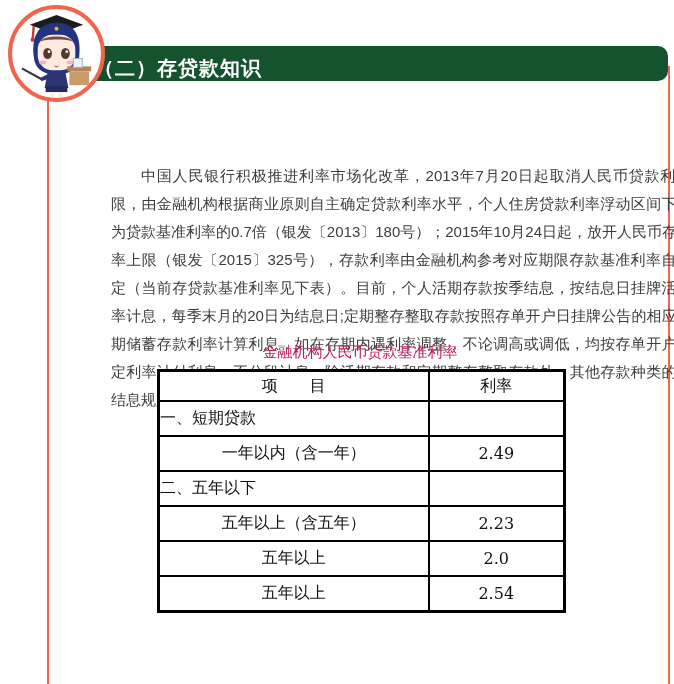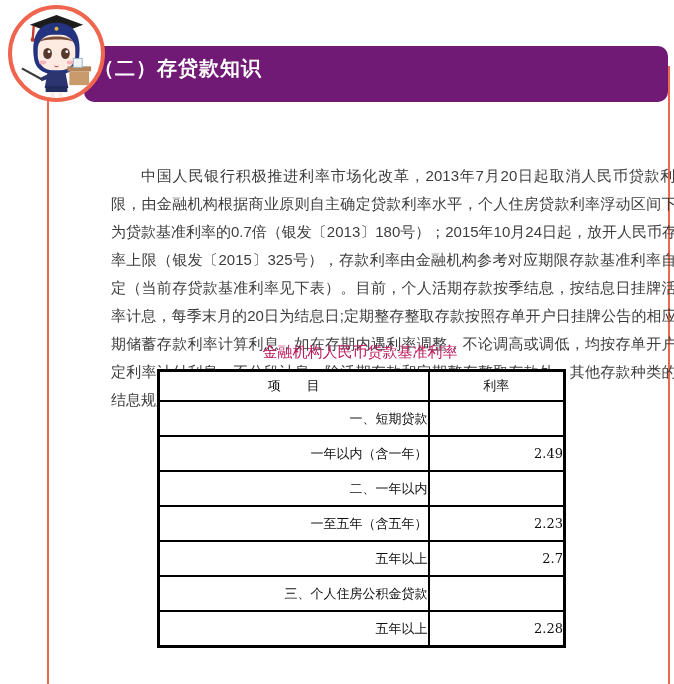--- a/index.html
+++ b/index.html
@@ -8,22 +8,22 @@
     font-family:"Liberation Sans", sans-serif; overflow:hidden;
   }
   
   .content-box {
     position:absolute; left:47px; top:66px; width:623px; bottom:-6px;
     border:2px solid #ec6950; border-bottom:none; box-sizing:border-box;
     background:#ffffff; z-index:1;
   }
   
   .banner {
-    position:absolute; left:84px; top:46px; width:584px; height:56px;
-    background:#701a75; border-radius:10px; box-sizing:border-box;
+    position:absolute; left:84px; top:46px; width:584px; height:35px;
+    background:#14532d; border-radius:10px; box-sizing:border-box;
     color:#ffffff; font-weight:bold; font-size:20px; line-height:44px;
     padding-left:10px; z-index:2; letter-spacing:1px;
   }
   
   .avatar {
     position:absolute; left:8px; top:5px; width:97px; height:97px;
     border-radius:50%; border:4px solid #ef654d; background:#ffffff;
     box-sizing:border-box; overflow:hidden; z-index:3;
   }
   .avatar svg { display:block; width:100%; height:100%; }
@@ -34,25 +34,25 @@
     text-align:justify; text-indent:2em; z-index:2;
   }
   
   .table-section { position:absolute; left:157px; top:343px; width:406px; z-index:2; }
   .table-title {
     text-align:center; font-family:"DejaVu Serif", serif;
     font-size:15px; color:#be185d; margin:0 0 7px 0;
   }
   table.rate-table {
     border-collapse:collapse; width:406px; table-layout:fixed;
-    font-family:"DejaVu Serif", serif; font-size:13px; color:#111111;
+    font-family:"DejaVu Serif", serif; font-size:16px; color:#111111;
     border:3px solid #000000; background:#ffffff;
   }
   table.rate-table th, table.rate-table td {
-    border:2px solid #000000; padding:0; height:33px; overflow:hidden;text-align:right;
+    border:2px solid #000000; padding:0; height:33px; overflow:hidden;
   }
   table.rate-table th { height:28px; font-weight:normal; text-align:center; }
   td.item-cat { text-align:left; padding-left:6px; }
   td.item-sub { text-align:center; }
   td.rate-cell { text-align:center; }
 </style>
 </head>
 <body>
 
 <div class="content-box">
@@ -116,34 +116,30 @@
     <tbody>
       <tr>
         <td class="item-cat">一、短期贷款</td>
         <td class="rate-cell"></td>
       </tr>
       <tr>
         <td class="item-sub">一年以内（含一年）</td>
         <td class="rate-cell">2.49</td>
       </tr>
       <tr>
-        <td class="item-cat">二、一年以内</td>
+        <td class="item-cat">二、五年以下</td>
         <td class="rate-cell"></td>
       </tr>
       <tr>
-        <td class="item-sub">一至五年（含五年）</td>
+        <td class="item-sub">五年以上（含五年）</td>
         <td class="rate-cell">2.23</td>
       </tr>
       <tr>
         <td class="item-sub">五年以上</td>
-        <td class="rate-cell">2.7</td>
-      </tr>
-      <tr>
-        <td class="item-cat">三、个人住房公积金贷款</td>
-        <td class="rate-cell"></td>
+        <td class="rate-cell">2.0</td>
       </tr>
       <tr>
         <td class="item-sub">五年以上</td>
-        <td class="rate-cell">2.28</td>
+        <td class="rate-cell">2.54</td>
       </tr>
     </tbody>
   </table>
 </div>
 
 </body></html>

